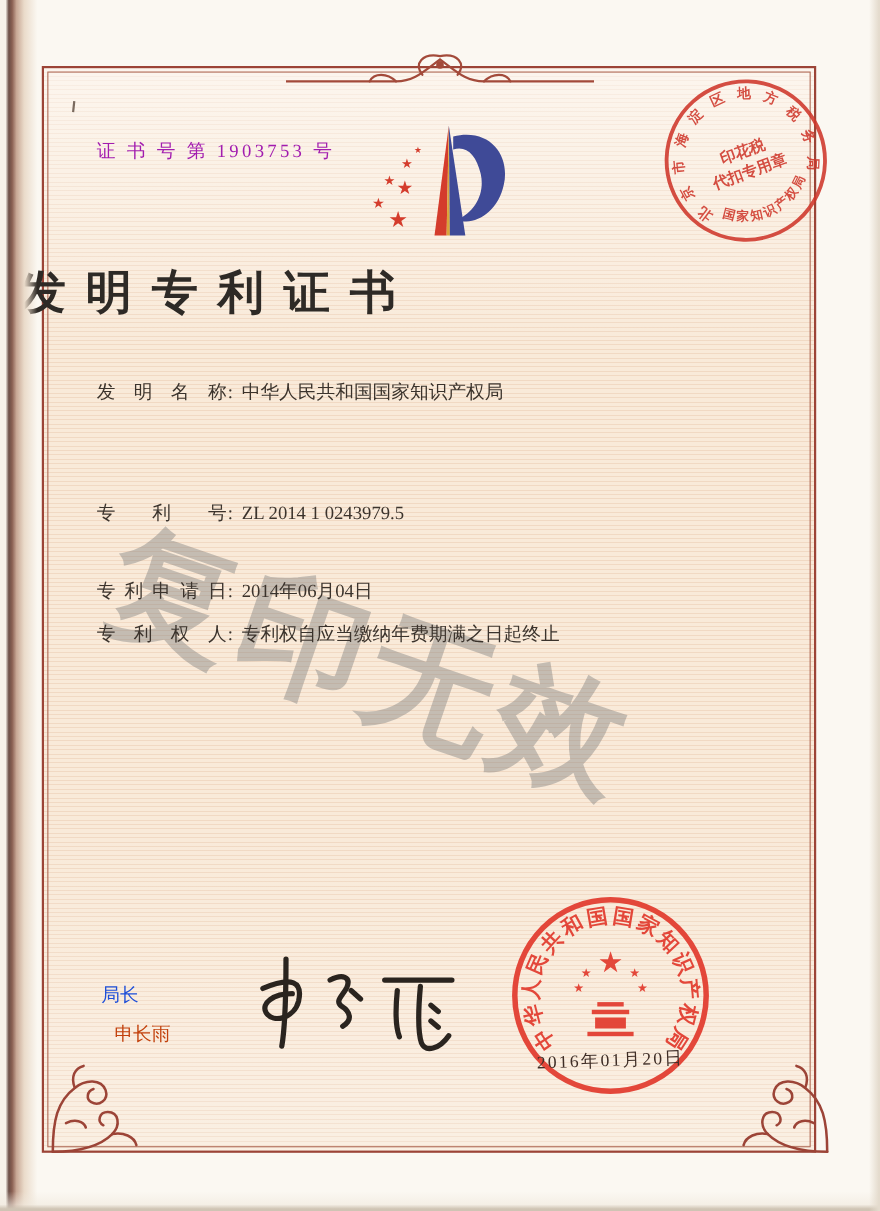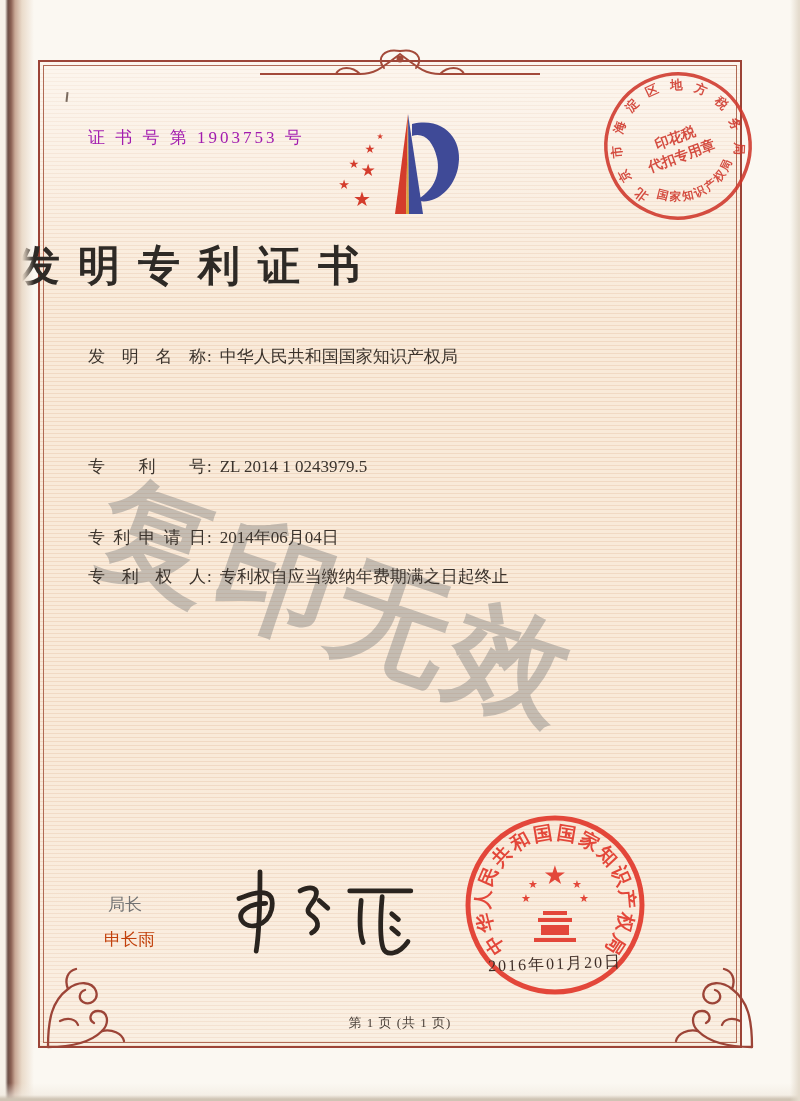--- a/index.html
+++ b/index.html
@@ -45,21 +45,21 @@
   .flabel{display:inline-block;width:118px;text-align:justify;text-align-last:justify;}
   .fcolon{margin:0 8px 0 1px;}
   .f0{top:345px}.f1{top:402px}.f2{top:455px}.f3{top:526px}.f4{top:565px}.f5{top:622px}
 
   
   .body-text{position:absolute;left:74px;top:652px;width:656px;font-size:15.5px;line-height:25px;
     text-align:justify;color:#3b332c;z-index:3;}
   .body-text p{margin:0;text-indent:2em;}
 
   
-  .director-title{position:absolute;left:108px;top:893px;font-size:17px;color:#737373;z-index:3;}
+  .director-title{position:absolute;left:92px;top:893px;font-size:17px;color:#1d4ed8;z-index:3;}
   .director-name{position:absolute;left:104px;top:928px;font-size:17px;color:#c2410c;z-index:3;}
   .signature{position:absolute;left:218px;top:858px;width:210px;height:105px;z-index:4;}
   .seal{position:absolute;left:460px;top:810px;width:190px;height:190px;z-index:3;opacity:.93;}
   .seal-date{position:absolute;left:452px;top:954px;width:206px;text-align:center;font-size:16px;
     letter-spacing:2px;color:#3e2d26;transform:rotate(-2deg);z-index:4;}
   .footer{position:absolute;left:0;top:1014px;width:100%;text-align:center;font-size:13px;
     letter-spacing:1px;color:#4a4039;z-index:3;}
 
   
   .watermark{position:absolute;left:128px;top:448px;z-index:2;font-family:"Liberation Sans","DejaVu Sans",sans-serif;
@@ -180,21 +180,20 @@
       <text x="66" y="92" font-size="11" text-anchor="middle" font-family="'DejaVu Sans',sans-serif">★</text>
       <text x="124" y="92" font-size="11" text-anchor="middle" font-family="'DejaVu Sans',sans-serif">★</text>
       <rect x="83" y="101" width="24" height="4"></rect>
       <rect x="78" y="108" width="34" height="4"></rect>
       <rect x="81" y="115" width="28" height="10"></rect>
       <rect x="74" y="128" width="42" height="4"></rect>
     </g>
   </svg>
   <div class="seal-date">2016年01月20日</div>
 
-  <div class="footer">第 1 页 (共 1 页)</div>
 
   <div class="watermark">复印无效</div>
 
   <svg class="tax-stamp" viewBox="0 0 160 160">
     <circle cx="80" cy="80" r="72" fill="none" stroke="#cf372b" stroke-width="3.5"></circle>
     <defs>
       <path id="taxTop" d="M 39.7 120.3 A 57 57 0 1 1 120.3 120.3" fill="none"></path>
       <path id="taxBottom" d="M 36.5 115 A 59 59 0 0 0 123.5 115" fill="none"></path>
     </defs>
     <text class="stamp-text" font-size="12.5" font-weight="bold">

